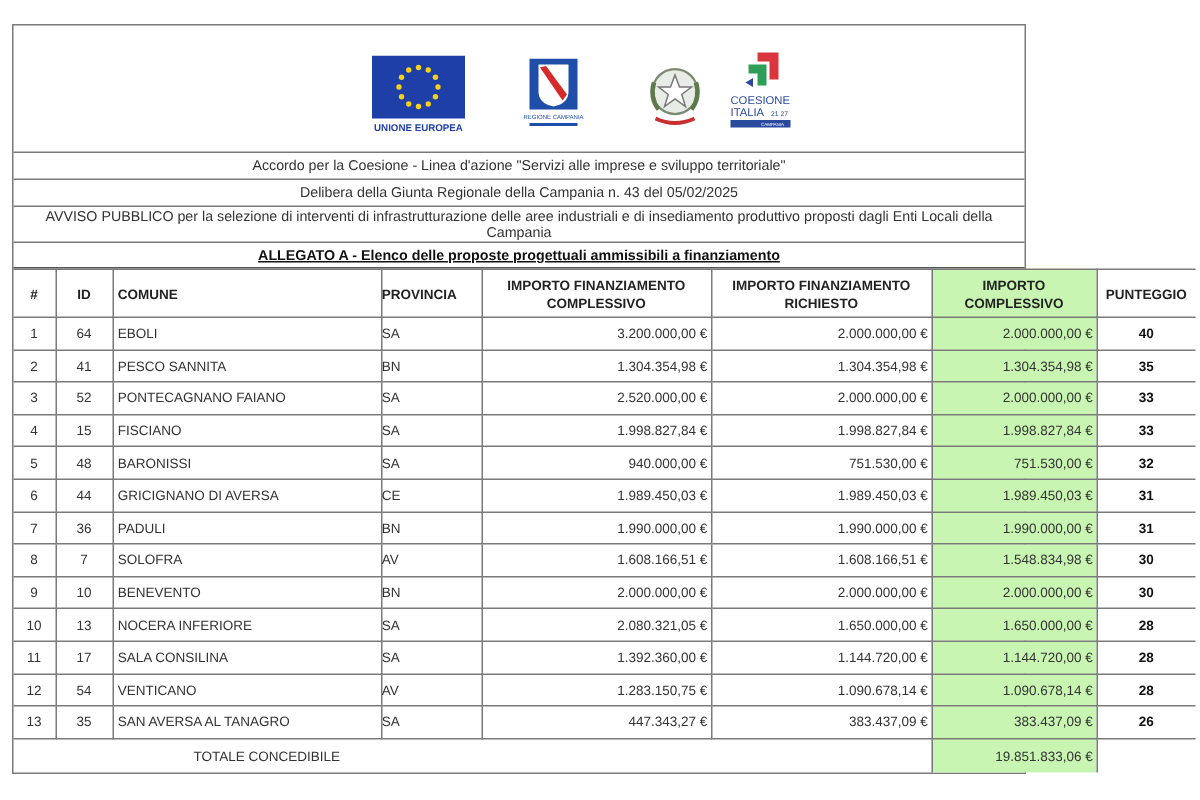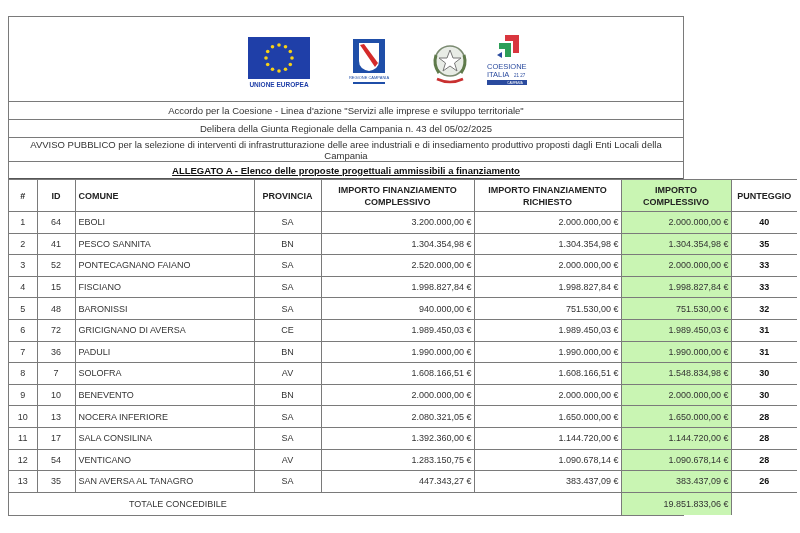--- a/index.html
+++ b/index.html
@@ -28,21 +28,21 @@
 
     table { border-collapse: collapse; width: 100%; table-layout: fixed; }
     th, td { border: 1px solid #7a7a7a; font-size: 9px; color: #333; }
     th { font-weight: bold; color: #222; height: 32px; line-height: 12px; }
     td { height: 21.6px; }
     tr td:first-child, tr th:first-child { border-left: none; }
     tr td:last-child, tr th:last-child { border-right: none; }
     .c-idx { text-align: center; }
     .c-id { text-align: center; }
     .c-comune { text-align: left; padding-left: 3px; }
-    .c-prov { text-align: center; }
+    .c-prov { text-align: left; }
     .c-num { text-align: right; padding-right: 2px; }
     .c-green { background: #c9f5b3; text-align: right; padding-right: 2px; }
     .c-score { text-align: center; font-weight: bold; color: #111; }
     th.c-comune { text-align: left; padding-left: 3px; }
     th.c-green { text-align: center; }
     tr.total td { height: 23px; border-bottom: none; }
     .total-label { text-align: left; padding-left: 120px; }
   </style>
 </head>
 <body>
@@ -179,21 +179,21 @@
           <td class="c-id">48</td>
           <td class="c-comune">BARONISSI</td>
           <td class="c-prov">SA</td>
           <td class="c-num">940.000,00 €</td>
           <td class="c-num">751.530,00 €</td>
           <td class="c-green">751.530,00 €</td>
           <td class="c-score">32</td>
         </tr>
         <tr>
           <td class="c-idx">6</td>
-          <td class="c-id">72</td>
+          <td class="c-id">44</td>
           <td class="c-comune">GRICIGNANO DI AVERSA</td>
           <td class="c-prov">CE</td>
           <td class="c-num">1.989.450,03 €</td>
           <td class="c-num">1.989.450,03 €</td>
           <td class="c-green">1.989.450,03 €</td>
           <td class="c-score">31</td>
         </tr>
         <tr>
           <td class="c-idx">7</td>
           <td class="c-id">36</td>

